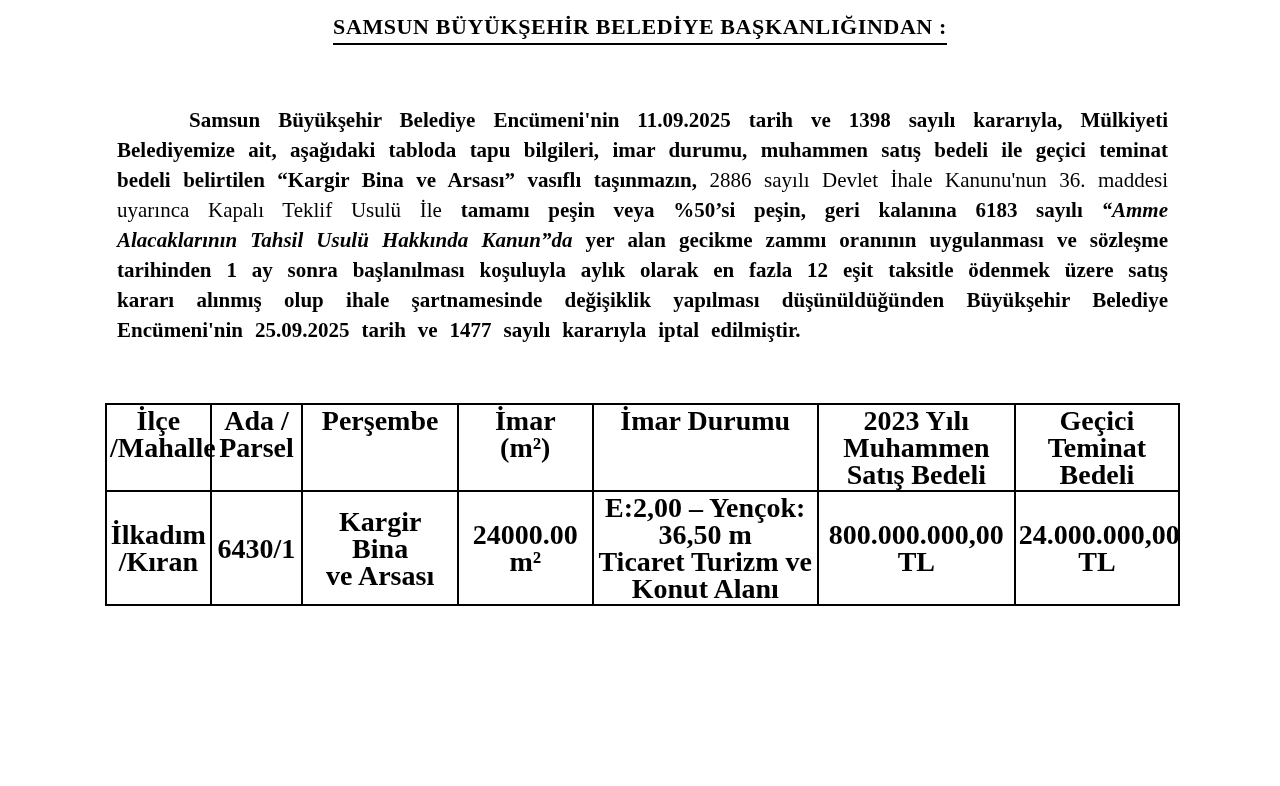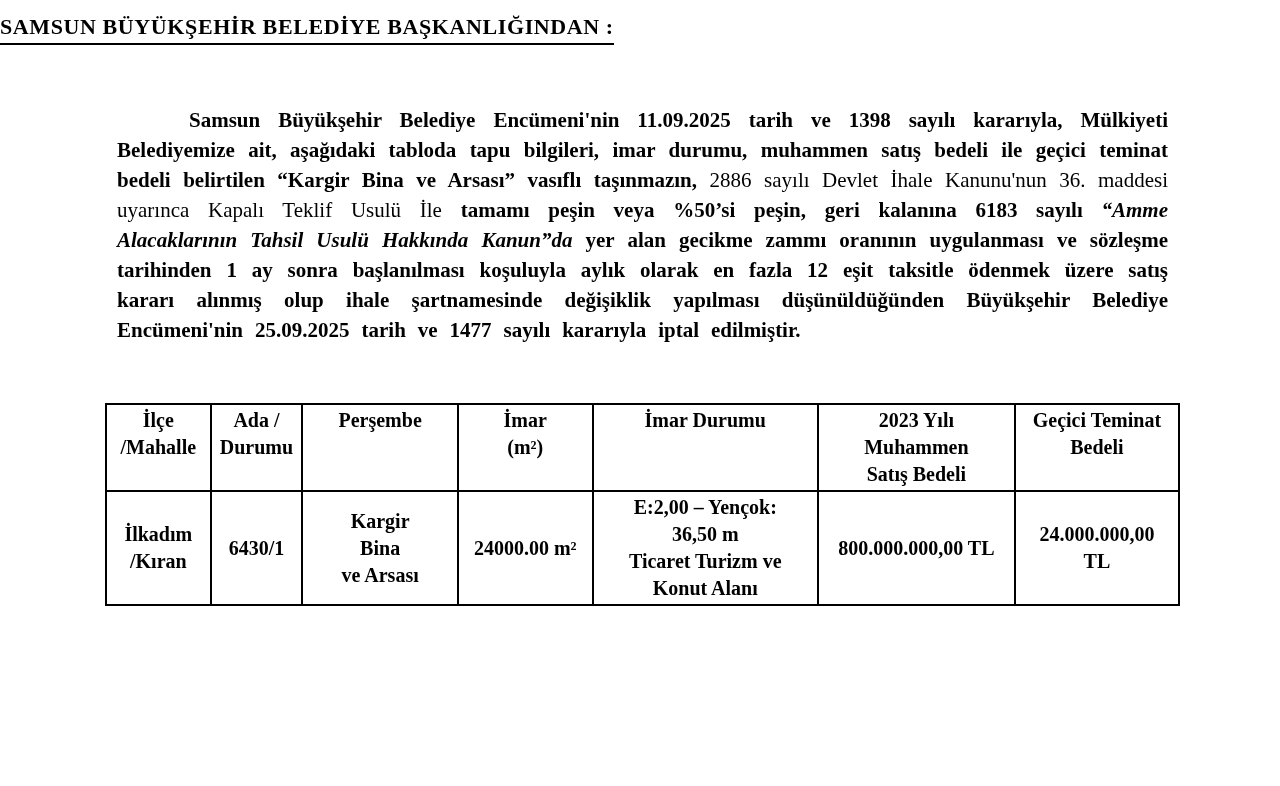--- a/index.html
+++ b/index.html
@@ -11,21 +11,21 @@
     overflow: hidden;
     font-family: "Liberation Serif", "DejaVu Serif", serif;
     color: #000000;
   }
   .page {
     width: 1280px;
     height: 786px;
     position: relative;
   }
   .title-wrap {
-    text-align: left;
+    text-align: center;
     padding-top: 14px;
     margin: 0;
   }
   .title-text {
     display: inline-block;
     font-size: 22px;
     font-weight: bold;
     letter-spacing: 0.6px;
     border-bottom: 2.5px solid #000000;
     padding-bottom: 3px;
@@ -56,21 +56,21 @@
     table-layout: fixed;
     border: 2px solid #000000;
   }
   table.land-table th,
   table.land-table td {
     border: 2px solid #000000;
     text-align: center;
     font-weight: bold;
     white-space: pre-line;
     padding: 2px 3px;
-    font-size: 20px;
+    font-size: 28px;
     line-height: 27px;
   }
   table.land-table thead tr { height: 84px; }
   table.land-table thead th { vertical-align: top; }
   table.land-table tbody tr { height: 112px; }
   table.land-table tbody td { vertical-align: middle; }
   col.c-ilce   { width: 9.75%; }
   col.c-ada    { width: 8.55%; }
   col.c-nitelik{ width: 14.5%; }
   col.c-alan   { width: 12.55%; }
@@ -100,21 +100,21 @@
         <col class="c-alan">
         <col class="c-imar">
         <col class="c-bedel">
         <col class="c-teminat">
       </colgroup>
       <thead>
         <tr>
           <th>İlçe
 /Mahalle</th>
           <th>Ada /
-Durumu</th>
+Parsel</th>
           <th>Perşembe</th>
           <th>İmar
 (m²)</th>
           <th>İmar Durumu</th>
           <th>2023 Yılı
 Muhammen
 Satış Bedeli</th>
           <th>Geçici Teminat
 Bedeli</th>
         </tr>

